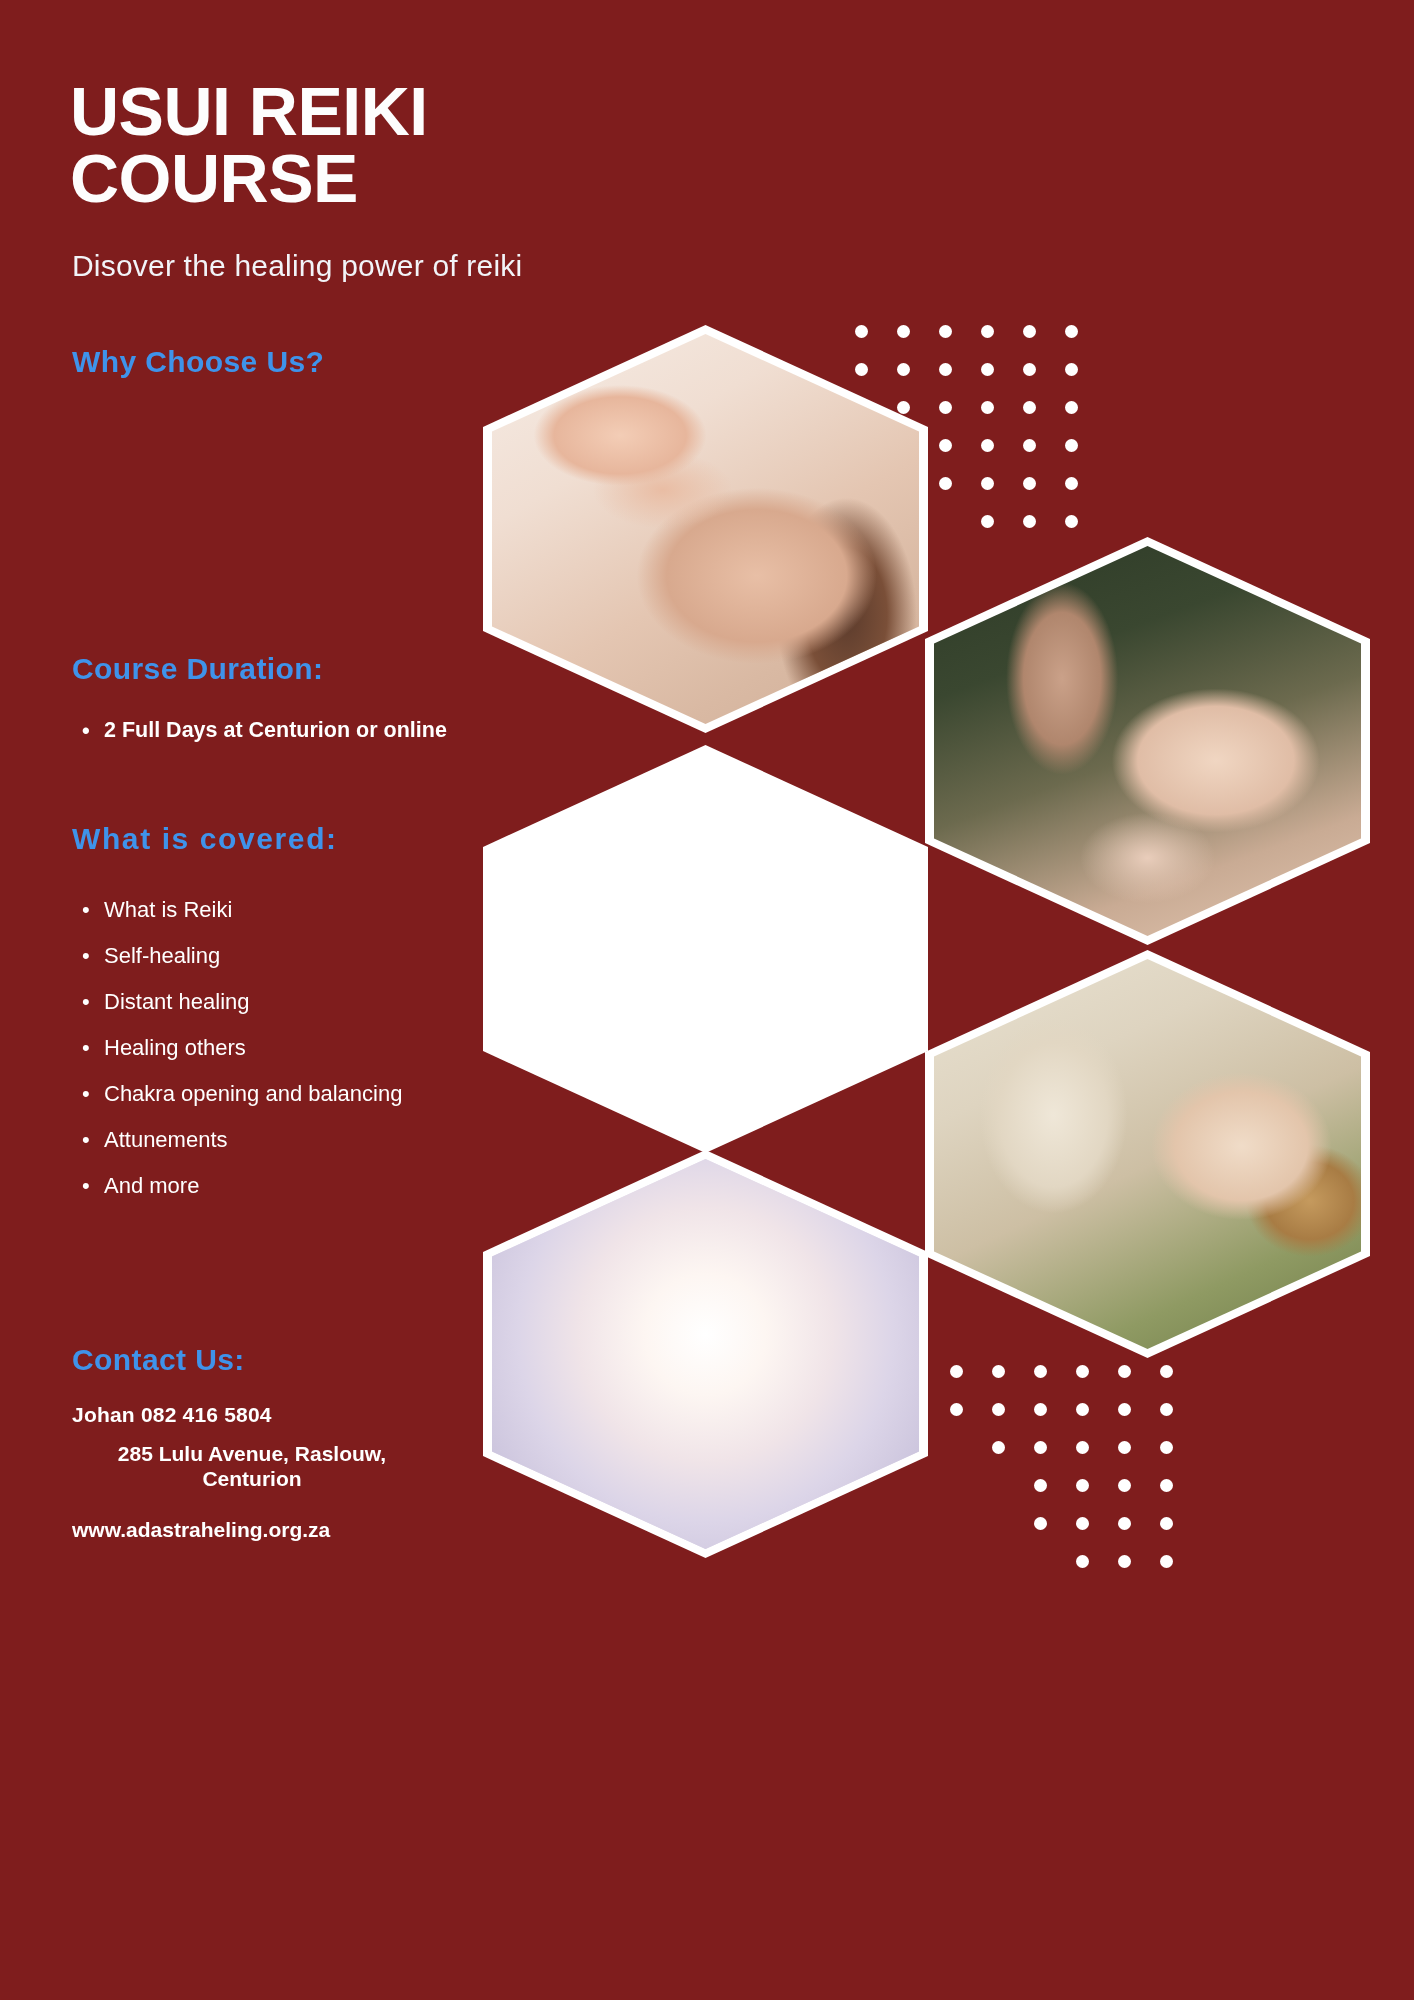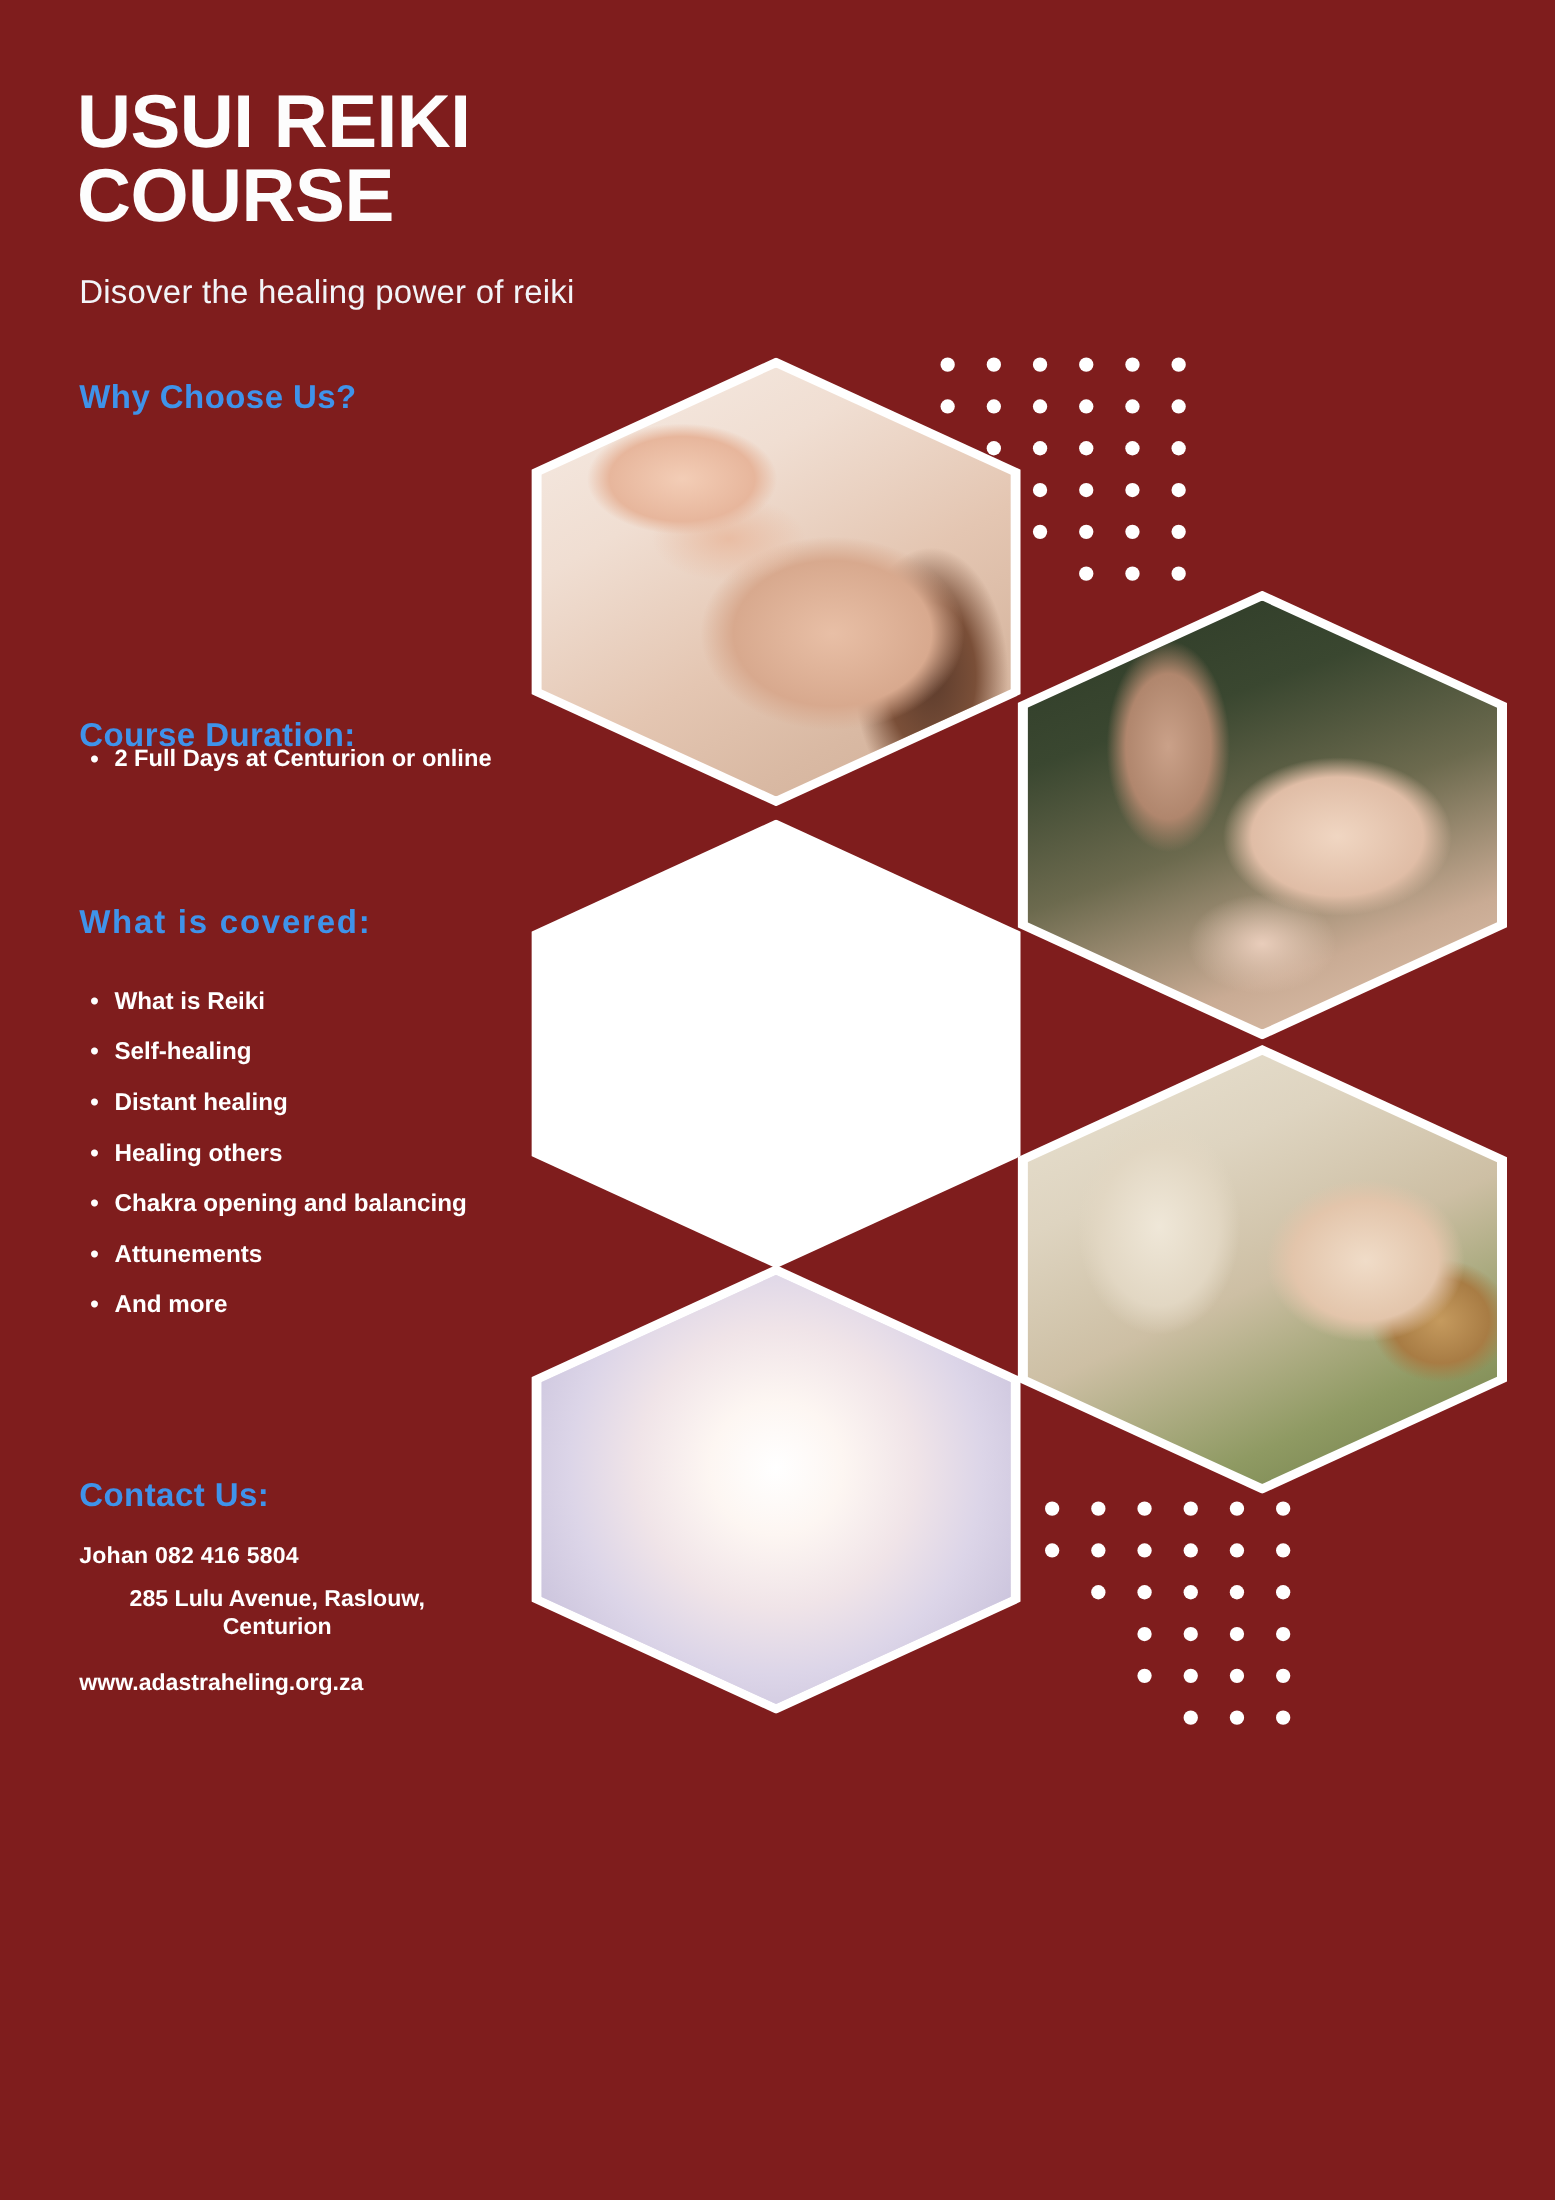--- a/index.html
+++ b/index.html
@@ -34,21 +34,21 @@
   ul.blist { position:absolute; list-style:none; }
   ul.blist li {
     position:relative; color:#ffffff; padding-left:32px;
     margin-bottom:2px;
   }
   ul.blist li::before {
     content:"\2022"; position:absolute; left:10px; top:0;
     font-size:22px; line-height:inherit; color:#fff;
   }
   .bold-list li { font-weight:bold; font-size:21.5px; line-height:1.95; }
-  .reg-list li { font-weight:700; font-size:22px; line-height:2.0; }
+  .reg-list li { font-weight:400; font-size:22px; line-height:2.0; }
 
   
   .contact-line { position:absolute; left:72px; color:#ffffff;text-align:center; }
   .c1 { font-size:21px; font-weight:bold; letter-spacing:0.2px; }
   .c2 { font-size:21px; font-weight:bold; line-height:1.18; }
   .c3 { font-size:21px; font-weight:bold; }
 
   
   .hex {
     position:absolute;
@@ -202,21 +202,21 @@
       <span class="dot" style="left: 168px; top: 190px;"></span>
       <span class="dot" style="left: 210px; top: 190px;"></span>
     </div>
 
   <h1 class="title">USUI REIKI COURSE</h1>
   <div class="subtitle">Disover the healing power of reiki</div>
 
   <div class="sec-head" style="top:345px;">Why Choose Us?</div>
 
   <div class="sec-head" style="top:652px;">Course Duration:</div>
-  <ul class="blist bold-list" style="left:72px; top:669px; width:400px;">
+  <ul class="blist bold-list" style="left:72px; top:710px; width:400px;">
     <li>2 Full Days at Centurion or online</li>
   </ul>
 
   <div class="sec-head sp" style="top:822px;">What is covered:</div>
   <ul class="blist reg-list" id="covered-list" style="left:72px; top:888px; width:400px;">
       <li>What is Reiki</li>
       <li>Self-healing</li>
       <li>Distant healing</li>
       <li>Healing others</li>
       <li>Chakra opening and balancing</li>

